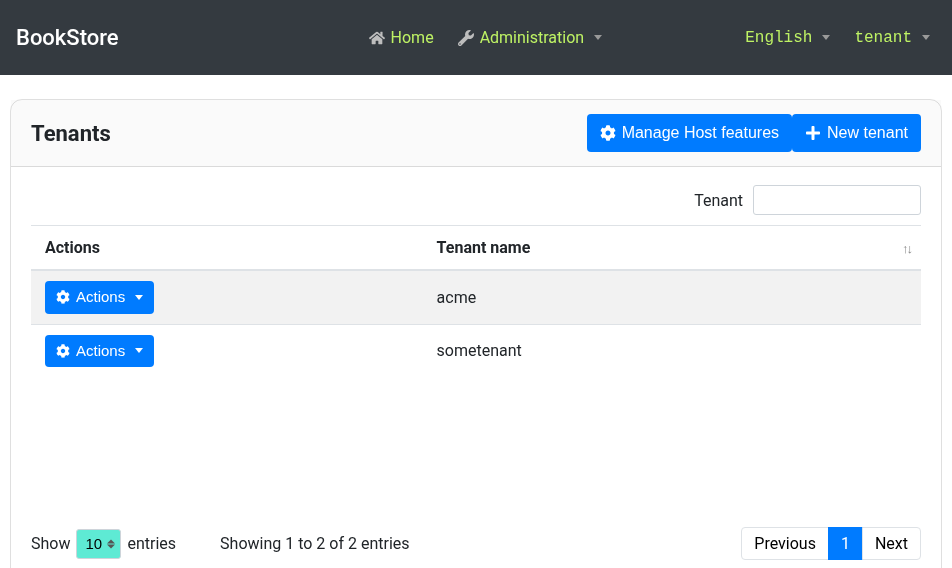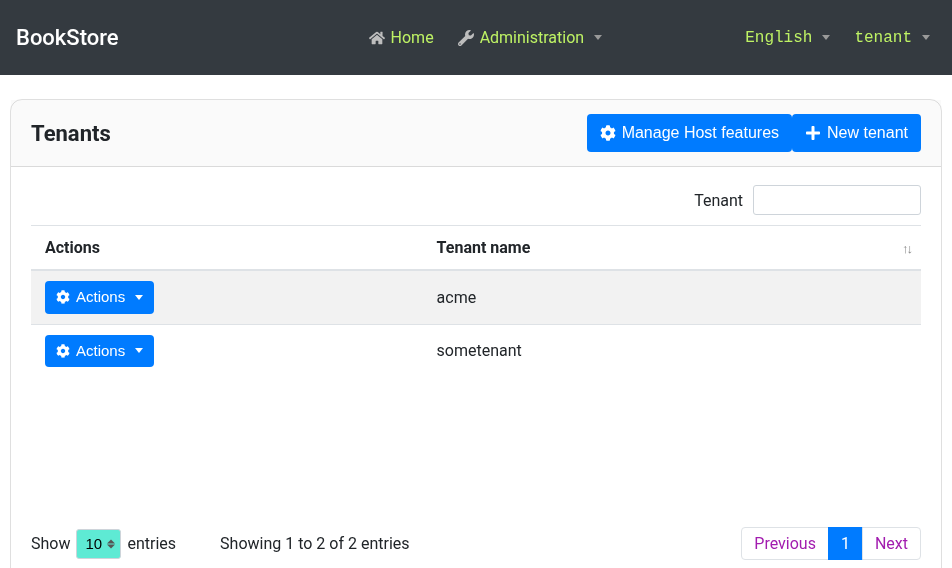--- a/index.html
+++ b/index.html
@@ -195,21 +195,21 @@
     font-size: 16px;
   }
   .pagination {
     margin-left: auto;
     display: flex;
   }
   .page-btn {
     border: 1px solid #dee2e6;
     padding: 6px 12px;
     font-size: 16px;
-    color: #a21caf;
+    color: #000000;
     background: #fff;
     cursor: pointer;
     margin-left: -1px;
   }
   .page-btn:first-child { border-radius: 4px 0 0 4px; margin-left: 0; }
   .page-btn:last-child { border-radius: 0 4px 4px 0; }
   .page-btn.active {
     background: #007bff;
     color: #fff;
     border-color: #007bff;

